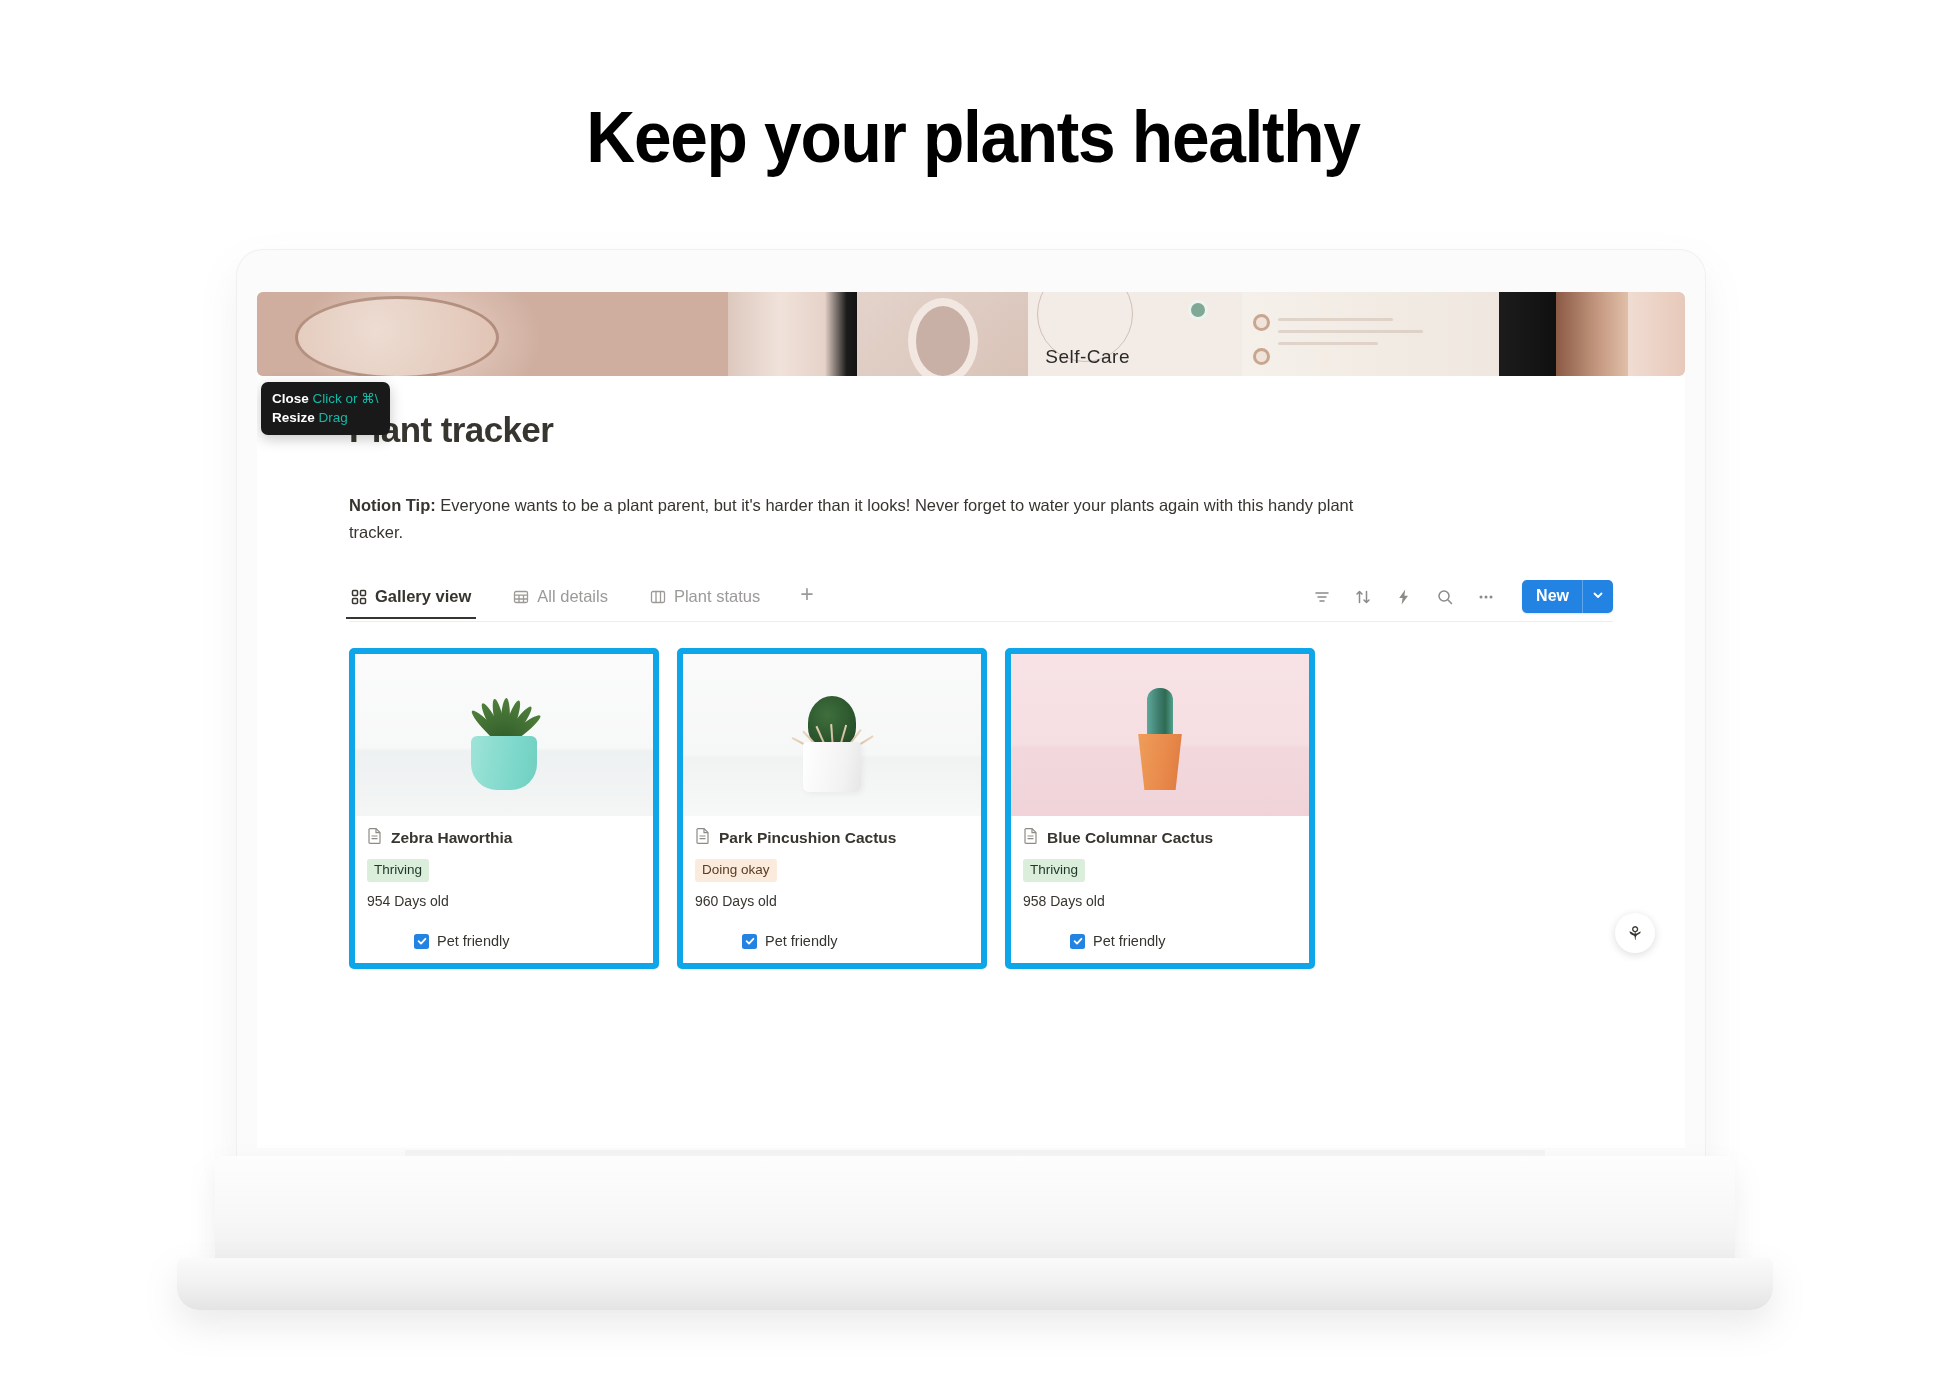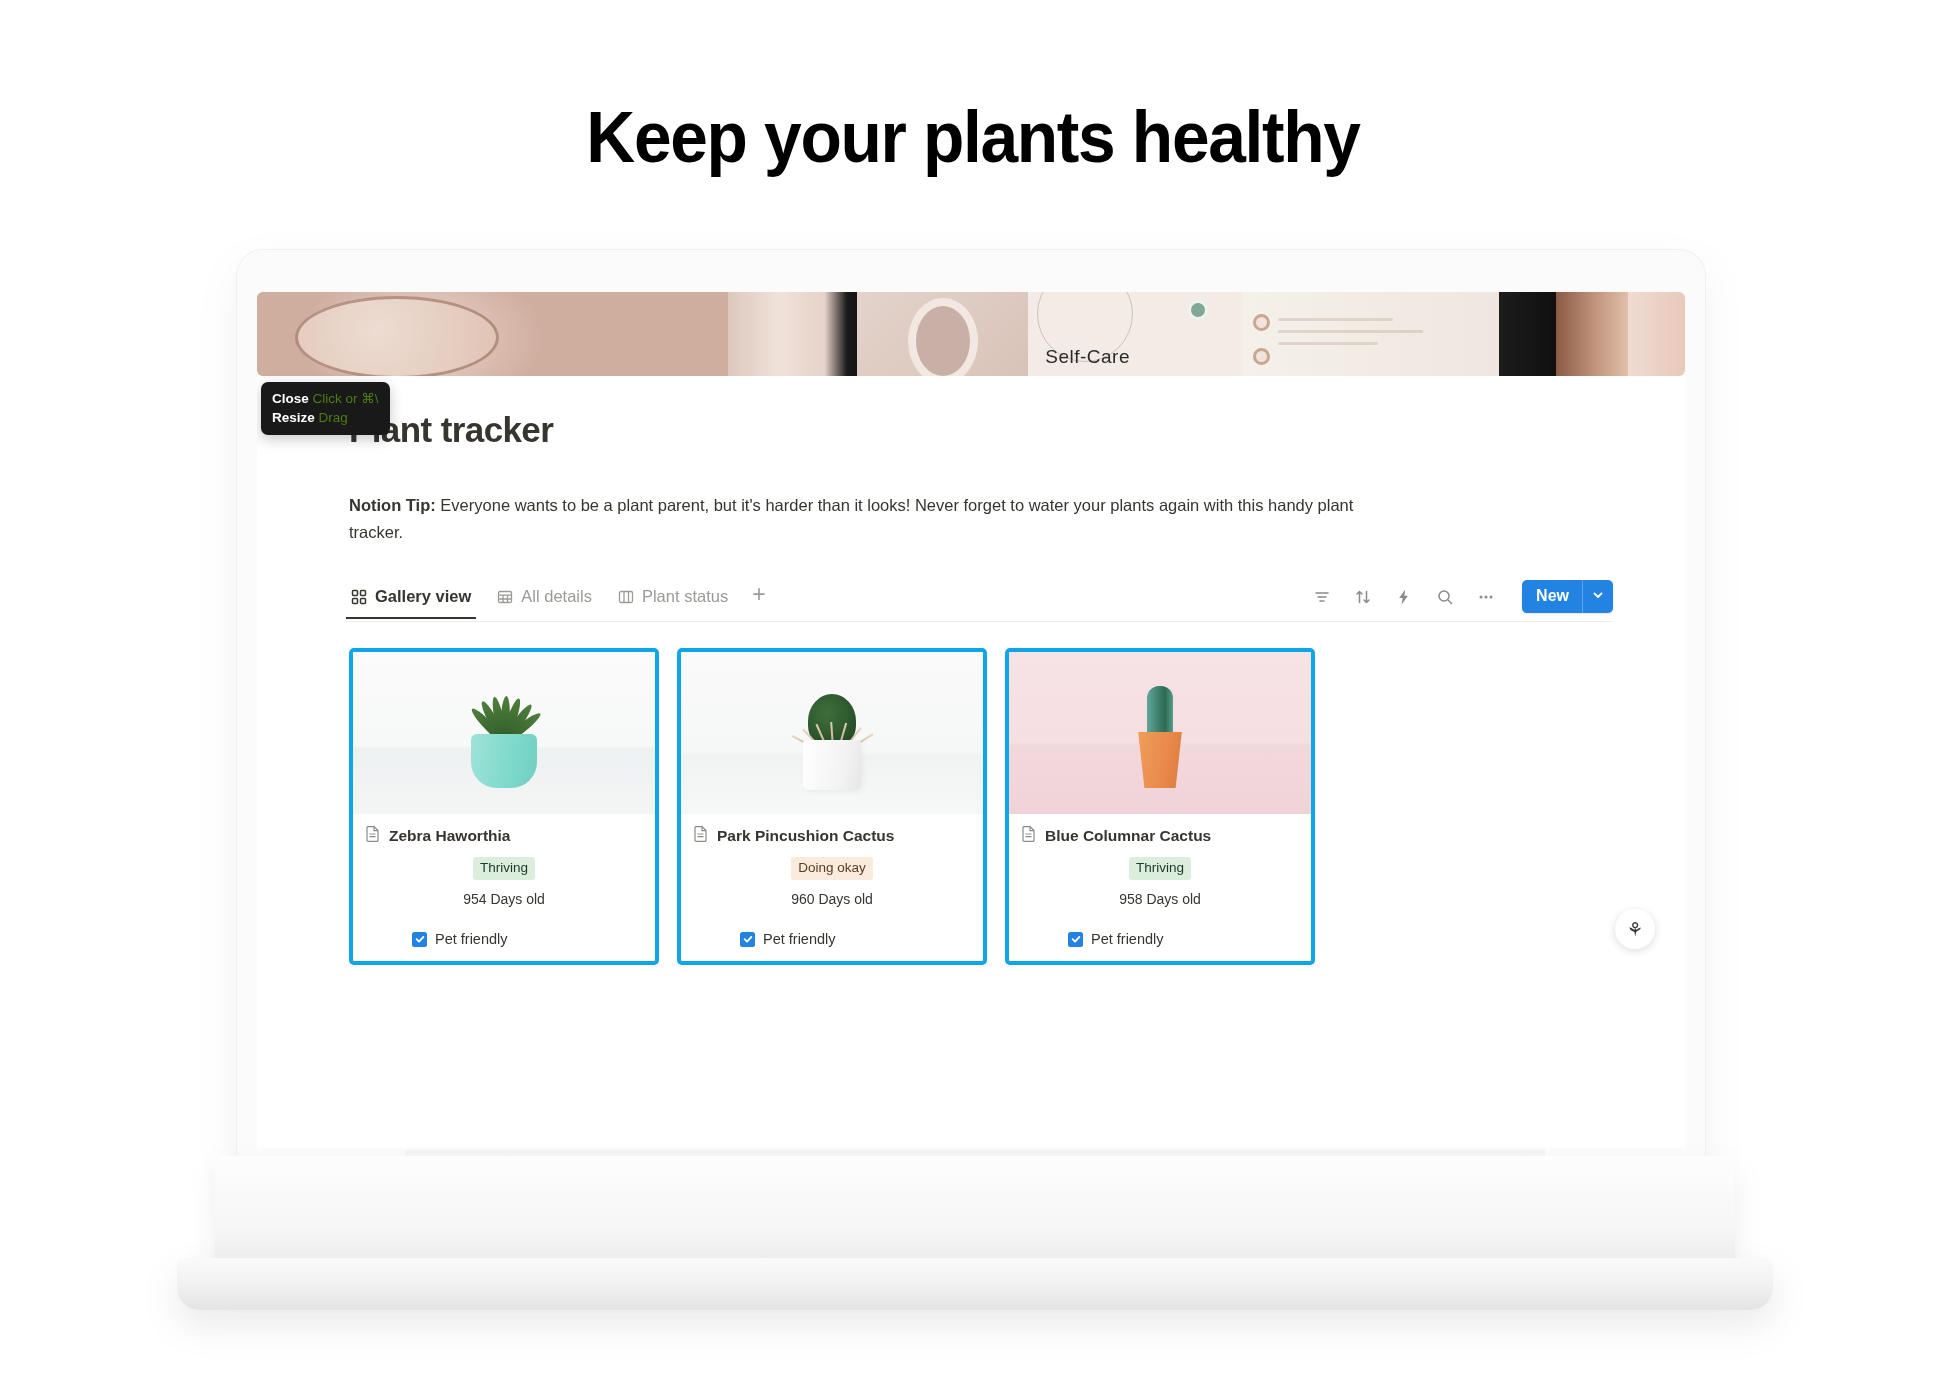--- a/index.html
+++ b/index.html
@@ -114,21 +114,21 @@
     letter-spacing: -0.6px;
   }
   .tooltip {
     position: absolute; left: -88px; top: -28px;
     background: #191919; color: #ffffff;
     border-radius: 7px; padding: 7px 11px 8px 11px;
     font-size: 13.5px; line-height: 19px; white-space: nowrap;
     box-shadow: 0 4px 14px rgba(0,0,0,.22);
   }
   .tooltip b { font-weight: 700; }
-  .tooltip .dim { color: #4d7c0f; }
+  .tooltip .dim { color: #14b8a6; }
   .handle {
     position: absolute; left: 24px; top: -24px;
     width: 5px; height: 42px; border-radius: 3px; background: #1f1f1f;
   }
 
   .para {
     margin-top: 42px; font-size: 16.5px; line-height: 27px;
     color: #37352f; max-width: 1010px;
   }
   .para b { font-weight: 700; }
@@ -137,21 +137,21 @@
     font-family: "Liberation Mono", monospace;
     font-size: 14.5px; background: rgba(135,131,120,.13);
     color: #5b5855; border-radius: 3px; padding: 2px 5px;
   }
 
   
   .viewbar {
     margin-top: 34px; display: flex; align-items: center; justify-content: space-between;
     border-bottom: 1px solid #ededec; position: relative;
   }
-  .tabs { display: flex; align-items: flex-start; gap: 22px; }
+  .tabs { display: flex; align-items: flex-start; gap: 38px; }
   .tab {
     display: flex; align-items: center; gap: 8px;
     font-size: 16.5px; color: #9b9a97; padding: 4px 2px 12px 2px;
     cursor: pointer; position: relative;
   }
   .tab.active { color: #37352f; font-weight: 600; }
   .tab.active::after {
     content: ""; position: absolute; left: -3px; right: -3px; bottom: -1px;
     height: 2px; background: #37352f;
   }
@@ -167,25 +167,24 @@
   }
   .btn-new-label { color: #fff; font-size: 16px; font-weight: 600; padding: 7px 13px 8px 14px; }
   .btn-new-caret {
     color: #fff; padding: 7px 9px 8px 9px; border-left: 1px solid rgba(255,255,255,.28);
     display: flex; align-items: center;
   }
 
   
   .gallery { display: flex; gap: 18px; margin-top: 26px; }
   .card {
-    width: 310px; background: #fff; border: 4px solid #0ea5e9;
+    width: 310px; background: #fff; border: 6px solid #0ea5e9;
     border-radius: 5px; overflow: hidden;
     box-shadow: 0 1px 2px rgba(15,15,15,.05);
     cursor: pointer;
-    text-align: center;
   }
   .card-img { height: 162px; position: relative; overflow: hidden; }
   .img-white { background: linear-gradient(180deg,#fbfbfb 0%,#f7f8f8 58%,#eef1f1 60%,#f4f6f6 100%); }
   .img-white2 { background: linear-gradient(180deg,#fafafa 0%,#f6f7f7 62%,#f1f3f3 64%,#f7f8f8 100%); }
   .img-pink { background: linear-gradient(180deg,#f7e2e6 0%,#f6dfe3 55%,#f2d8dd 58%,#efd3d9 100%); }
 
   
   .pot-mint {
     position: absolute; left: 50%; bottom: 26px; transform: translateX(-50%);
     width: 66px; height: 54px; background: linear-gradient(100deg,#9fe3d8,#7ed9cb 60%,#6fcfc0);

